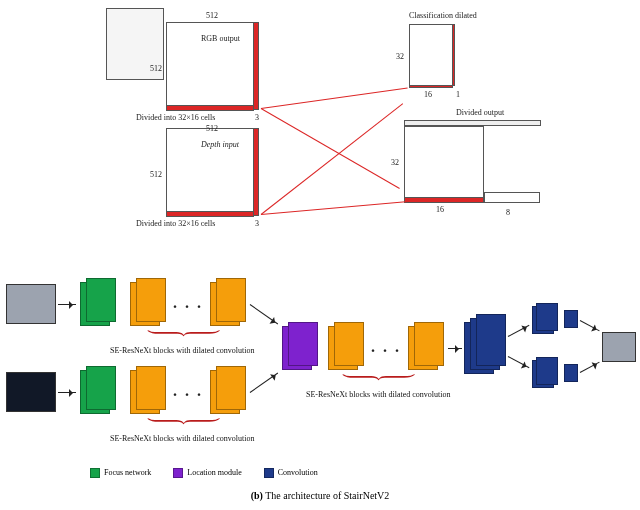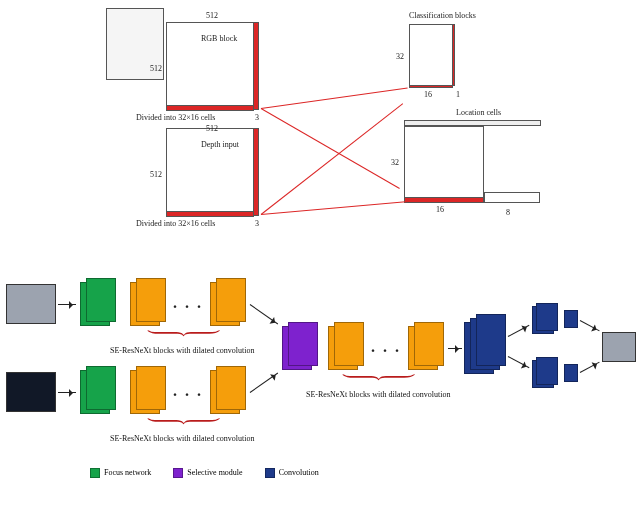--- a/index.html
+++ b/index.html
@@ -68,48 +68,48 @@
   .legend span { white-space: nowrap; }
 </style>
 </head>
 <body>
 
 <div class="figure part-a">
 
   <div id="rgb-front" class="iso"></div>
   <div id="rgb-side" class="iso"></div>
   <div id="rgb-bottom" class="iso"></div>
-  <div class="lbl" style="left:95px; top:26px;">RGB block</div>
+  <div class="lbl" style="left:95px; top:26px;">RGB output</div>
   <div class="lbl" style="left:44px; top:56px;">512</div>
   <div class="lbl" style="left:100px; top:3px;">512</div>
   <div class="lbl" style="left:149px; top:105px;">3</div>
   <div class="lbl" style="left:30px; top:105px;">Divided into 32×16 cells</div>
 
   <div id="depth-front" class="iso"></div>
   <div id="depth-side" class="iso"></div>
   <div id="depth-bottom" class="iso"></div>
-  <div class="lbl" style="left:95px; top:132px;">Depth input</div>
+  <div class="lbl" style="left:95px; top:132px;font-style:italic;">Depth input</div>
   <div class="lbl" style="left:44px; top:162px;">512</div>
   <div class="lbl" style="left:100px; top:116px;">512</div>
   <div class="lbl" style="left:149px; top:211px;">3</div>
   <div class="lbl" style="left:30px; top:211px;">Divided into 32×16 cells</div>
 
   <div id="cls-front" class="iso"></div>
   <div id="cls-side" class="iso"></div>
   <div id="cls-bottom" class="iso"></div>
-  <div class="lbl" style="left:303px; top:3px;">Classification blocks</div>
+  <div class="lbl" style="left:303px; top:3px;">Classification dilated</div>
   <div class="lbl" style="left:290px; top:44px;">32</div>
   <div class="lbl" style="left:318px; top:82px;">16</div>
   <div class="lbl" style="left:350px; top:82px;">1</div>
 
   <div id="loc-top"></div>
   <div id="loc-front" class="iso"></div>
   <div id="loc-side"></div>
   <div id="loc-bottom" class="iso"></div>
-  <div class="lbl" style="left:350px; top:100px;">Location cells</div>
+  <div class="lbl" style="left:350px; top:100px;">Divided output</div>
   <div class="lbl" style="left:285px; top:150px;">32</div>
   <div class="lbl" style="left:330px; top:197px;">16</div>
   <div class="lbl" style="left:400px; top:200px;">8</div>
 
   <div class="iso" style="left:378px; top:184px; width:56px; height:11px; background:#fff;"></div>
 
   <div class="line" style="left:155px; top:100px; width:148px; transform:rotate(-8deg);"></div>
   <div class="line" style="left:155px; top:100px; width:160px; transform:rotate(30deg);"></div>
   <div class="line" style="left:155px; top:206px; width:180px; transform:rotate(-38deg);"></div>
   <div class="line" style="left:155px; top:206px; width:148px; transform:rotate(-5deg);"></div>
@@ -200,17 +200,21 @@
     <div class="block blue" style="left:4px; top:-3px; width:22px; height:28px;"></div>
   </div>
   <div class="block blue" style="position:absolute; left:564px; top:100px; width:14px; height:18px;"></div>
 
   <div class="arrow" style="left:580px; top:56px; width:22px; transform:rotate(28deg); transform-origin:left center;"></div>
   <div class="arrow" style="left:580px; top:108px; width:22px; transform:rotate(-28deg); transform-origin:left center;"></div>
   <div class="thumb2" style="left:602px; top:68px; background:#9ca3af;"></div>
 
   <div class="legend">
     <span><span class="swatch" style="background:#16a34a;"></span><span>Focus network</span></span>
-    <span><span class="swatch" style="background:#7e22ce;"></span><span>Selective module</span></span>
+    <span><span class="swatch" style="background:#7e22ce;"></span><span>Location module</span></span>
     <span><span class="swatch" style="background:#1e3a8a;"></span><span>Convolution</span></span>
   </div>
 
+  <div class="caption-b">
+    <b>(b)</b>
+    <span>The architecture of StairNetV2</span>
+  </div>
 </div>
 
 </body></html>

